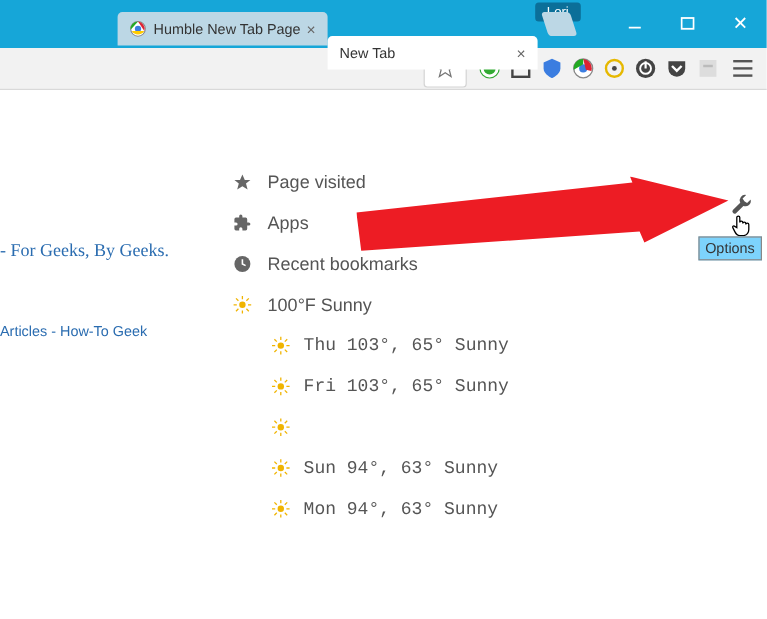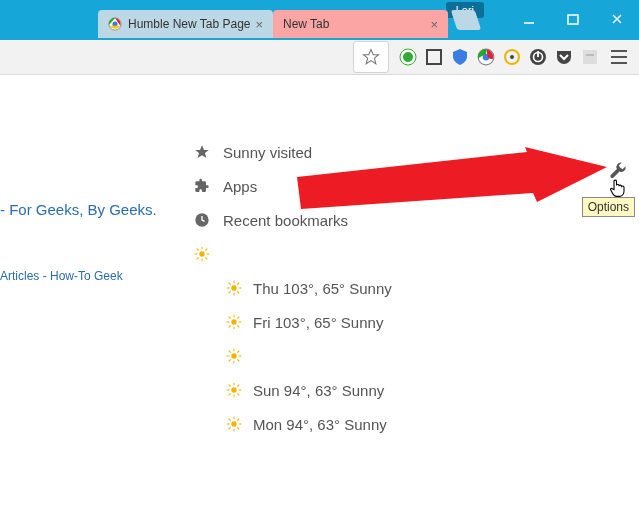--- a/index.html
+++ b/index.html
@@ -8,51 +8,51 @@
   .titlebar{height:10px;background:#16a6d8;display:flex;justify-content:flex-end;align-items:flex-start;}
   
   .tabstrip{height:30px;background:#16a6d8;display:flex;position:relative;}
   .tabstrip .user-badge{position:absolute;right:155px;top:-8px;background:#0b6f99;color:#fff;font-size:11px;padding:2px 10px;border-radius:3px;}
   .winbtns{position:absolute;right:0;top:-4px;display:flex;}
   .winbtn{width:44px;height:26px;display:flex;align-items:center;justify-content:center;color:#fff;font-size:14px;}
   .winbtn svg{stroke:#fff;fill:none;stroke-width:1.5;}
   .tab{height:28px;display:flex;align-items:center;padding:0 10px 0 10px;font-size:12px;color:#333;border-top-left-radius:4px;border-top-right-radius:4px;margin-right:0px;position:relative;}
   .tab.spacer{width:78px;background:transparent;}
   .tab.inactive{background:#bcd7e5;width:155px;}
-  .tab.active{background:#fca5a5;width:155px;}
+  .tab.active{background:#ffffff;width:155px;margin-top:20px;}
   .tab .favicon{width:14px;height:14px;margin-right:6px;flex:none;}
   .tab .title{white-space:nowrap;overflow:hidden;text-overflow:clip;flex:1;}
   .tab .close{font-size:13px;color:#666;margin-left:4px;}
   .newtab-btn{width:24px;height:20px;background:#bcd7e5;margin-left:6px;margin-bottom:4px;transform:skewX(18deg);border-radius:3px;}
   
   .toolbar{height:34px;background:#f2f2f2;border-bottom:1px solid #d9d9d9;display:flex;align-items:center;justify-content:flex-end;padding:0 6px 0 0;}
   .omnibox-right{display:flex;align-items:center;gap:0;}
   .star{width:34px;height:30px;display:flex;align-items:center;justify-content:center;border:1px solid #d4d4d4;border-radius:3px;background:#fff;margin-right:6px;}
   .star svg{width:18px;height:18px;fill:none;stroke:#777;stroke-width:1.4;}
   .exts{display:flex;align-items:center;}
   .extbtn{width:26px;height:30px;display:flex;align-items:center;justify-content:center;}
   .hamburger{width:28px;height:30px;display:flex;flex-direction:column;align-items:center;justify-content:center;gap:4px;margin-left:2px;}
   .hamburger span{display:block;width:16px;height:2px;background:#555;}
   
   .content{position:relative;height:442px;}
-  .left-frag{position:absolute;left:0;top:126px;font-size:15px;color:#2a6cb0;white-space:nowrap;}
+  .left-frag{position:absolute;left:0;top:126px;font-size:15px;color:#2a6cb0;white-space:nowrap;font-family:Liberation Serif, serif;}
   .left-frag2{position:absolute;left:0;top:194px;font-size:12px;color:#2a6cb0;white-space:nowrap;}
   .list{position:absolute;left:191px;top:60px;font-size:15px;color:#555;}
   .row{display:flex;align-items:center;height:34px;}
   .row .icon{width:22px;display:flex;align-items:center;justify-content:center;margin-right:10px;color:#666;}
-  .sub{margin-left:32px;}
+  .sub{margin-left:32px;font-family:Liberation Mono, monospace;}
   .sub .row{height:34px;}
   .sub .icon{width:22px;margin-right:8px;}
   .sun-icon circle.core{fill:#f0b400;}
   .sun-icon g.rays line{stroke:#f0b400;stroke-width:1.6;}
   
   .wrench{position:absolute;right:12px;top:86px;color:#555;}
   .wrench svg{width:18px;height:18px;}
   .hand-cursor{position:absolute;right:10px;top:102px;font-size:18px;color:#000;}
-  .tooltip{position:absolute;right:4px;top:122px;background:#fef9c3;border:1px solid #888;font-size:12px;padding:2px 5px;color:#333;}
+  .tooltip{position:absolute;right:4px;top:122px;background:#7dd3fc;border:1px solid #888;font-size:12px;padding:2px 5px;color:#333;}
   
   .arrow{position:absolute;left:297px;top:72px;pointer-events:none;}
 </style>
 </head>
 <body>
 
 <div class="titlebar"></div>
 
 <div class="tabstrip">
   <div class="user-badge">Lori</div>
@@ -171,21 +171,21 @@
   <div class="left-frag2">Articles - How-To Geek</div>
 
   <div class="list">
 
     <div class="row">
       <span class="icon">
         <svg width="16" height="16" viewBox="0 0 24 24">
             <polygon fill="#666" points="12,2 15,9 22,9 16.5,13.5 18.5,21 12,16.8 5.5,21 7.5,13.5 2,9 9,9"></polygon>
           </svg>
       </span>
-      <span>Sunny visited</span>
+      <span>Page visited</span>
     </div>
 
     <div class="row">
       <span class="icon">
         <svg width="16" height="16" viewBox="0 0 24 24">
             <path fill="#666" d="M20 11h-2V7a2 2 0 0 0-2-2h-4V3a2 2 0 1 0-4 0v2H4a2 2 0 0 0-2 2v4h2a2 2 0 1 1 0 4H2v4a2 2 0 0 0 2 2h4v-2a2 2 0 1 1 4 0v2h4a2 2 0 0 0 2-2v-4h2a2 2 0 1 0 0-4z"></path>
           </svg>
       </span>
       <span>Apps</span>
     </div>
@@ -209,20 +209,21 @@
               <line x1="12" y1="19" x2="12" y2="23"></line>
               <line x1="1" y1="12" x2="5" y2="12"></line>
               <line x1="19" y1="12" x2="23" y2="12"></line>
               <line x1="4" y1="4" x2="7" y2="7"></line>
               <line x1="17" y1="17" x2="20" y2="20"></line>
               <line x1="4" y1="20" x2="7" y2="17"></line>
               <line x1="17" y1="7" x2="20" y2="4"></line>
             </g>
           </svg>
       </span>
+      <span>100°F Sunny</span>
     </div>
 
     <div class="sub">
       <div class="row">
         <span class="icon">
             <svg class="sun-icon" width="16" height="16" viewBox="0 0 24 24">
               <circle class="core" cx="12" cy="12" r="4"></circle>
               <g class="rays">
                 <line x1="12" y1="1" x2="12" y2="5"></line>
                 <line x1="12" y1="19" x2="12" y2="23"></line>

